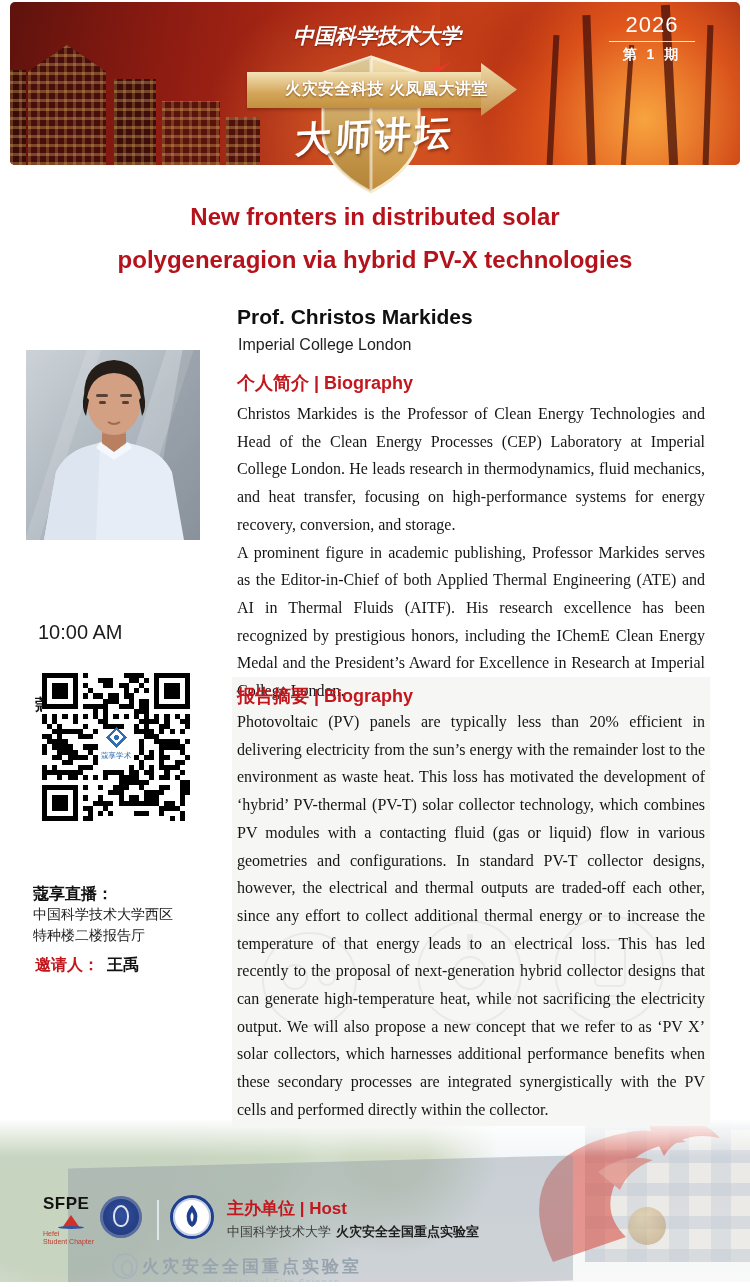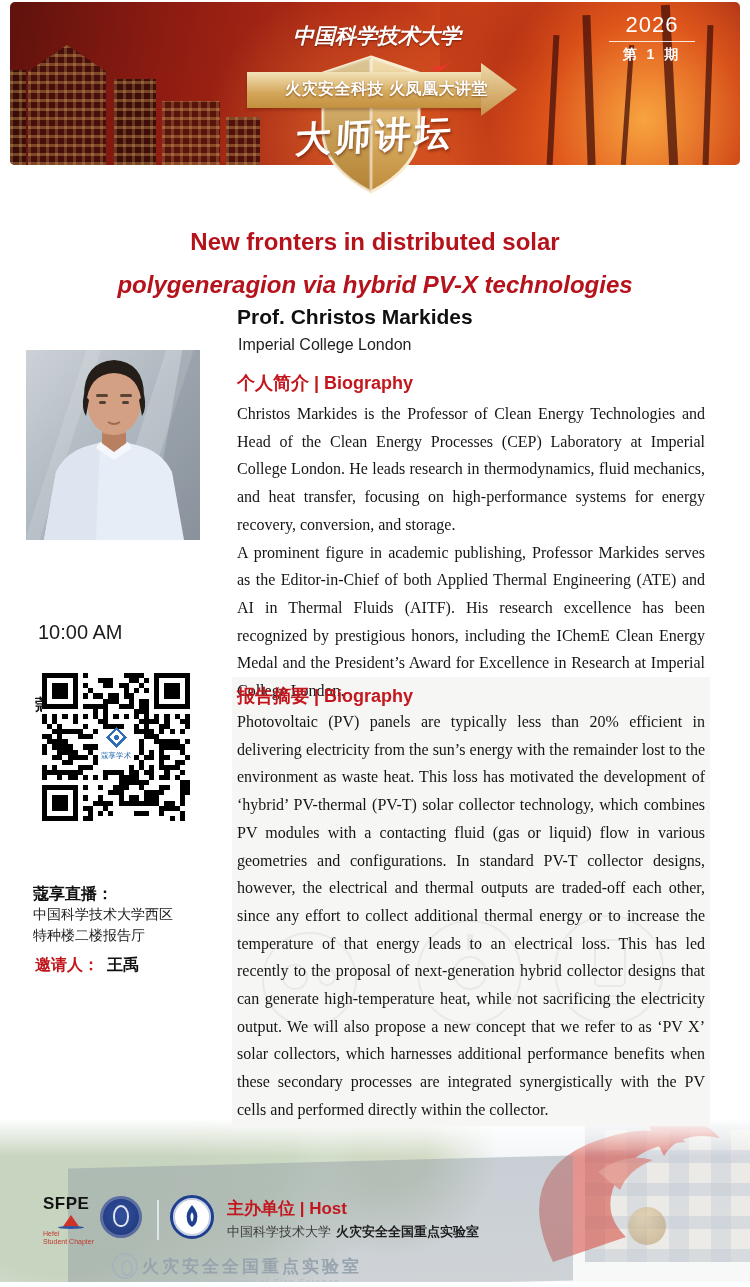--- a/index.html
+++ b/index.html
@@ -52,22 +52,22 @@
       text-align:right; color:#fff; font-size:16px; font-weight:700; letter-spacing:.5px;
       text-shadow:0 1px 2px rgba(90,40,0,.65); }
   .master-title{ position:absolute; left:283px; top:112px; width:184px; z-index:5;
       text-align:center; color:#fff; font-size:36px; font-weight:700; letter-spacing:4px;
       font-family:"Liberation Serif","DejaVu Serif",serif;
       transform:rotate(-3deg) skewX(-6deg);
       text-shadow:1px 2px 3px rgba(80,20,0,.55); }
   .phoenix{ position:absolute; left:432px; top:61px; z-index:6; }
   
   .title-l1,.title-l2{ position:absolute; left:0; right:0; text-align:center;
-      font-size:24px; font-weight:700; color:#b5121b;margin-top:25px; }
-  .title-l1{ top:203px; } .title-l2{ top:246px;font-style:italic; }
+      font-size:24px; font-weight:700; color:#b5121b; }
+  .title-l1{ top:203px; } .title-l2{ top:246px; }
   
   .speaker-name{ position:absolute; left:237px; top:305px; font-size:21px; font-weight:700; color:#101010; }
   .speaker-affil{ position:absolute; left:238px; top:336px; font-size:16px; color:#222; }
   
   .photo{ position:absolute; left:26px; top:350px; width:174px; height:190px; overflow:hidden; }
   
   .date{ position:absolute; left:37px; top:588px; font-size:26px; font-weight:800; color:#b5161b; }
   .time{ position:absolute; left:38px; top:621px; font-size:20px; color:#1c1c1c; }
   .live-label{ position:absolute; left:35px; top:679px; font-size:16px; font-weight:700; color:#111;margin-top:16px; }
   .qr{ position:absolute; left:42px; top:673px; width:148px; height:148px; background:#ec4899; }

